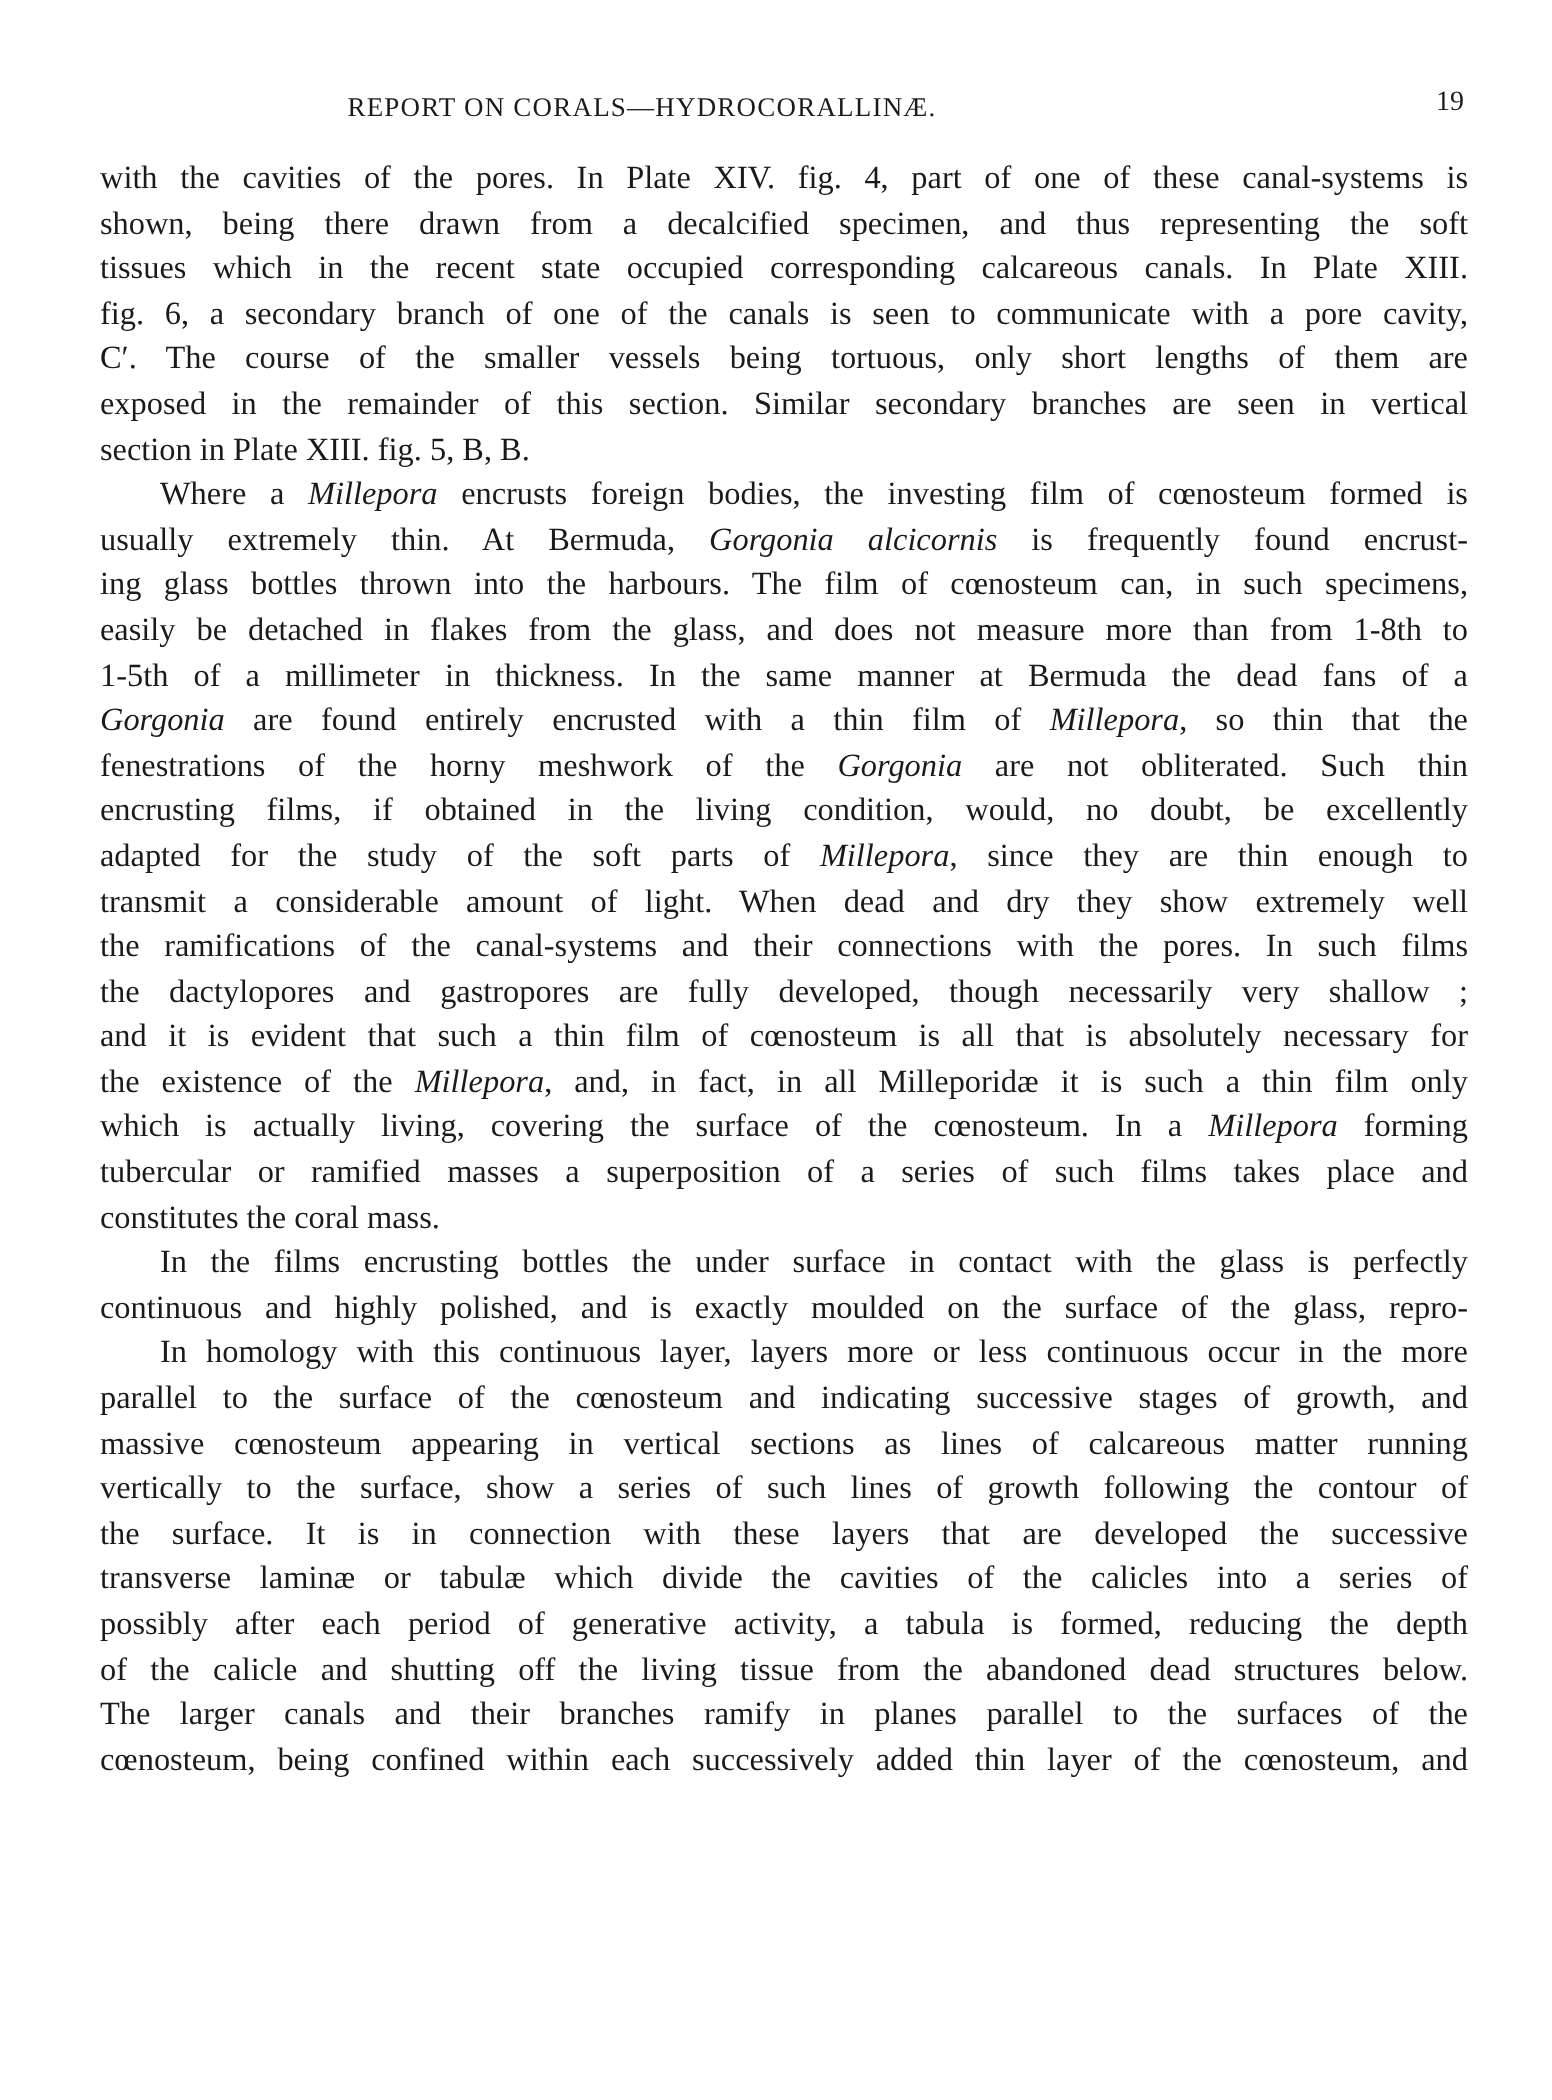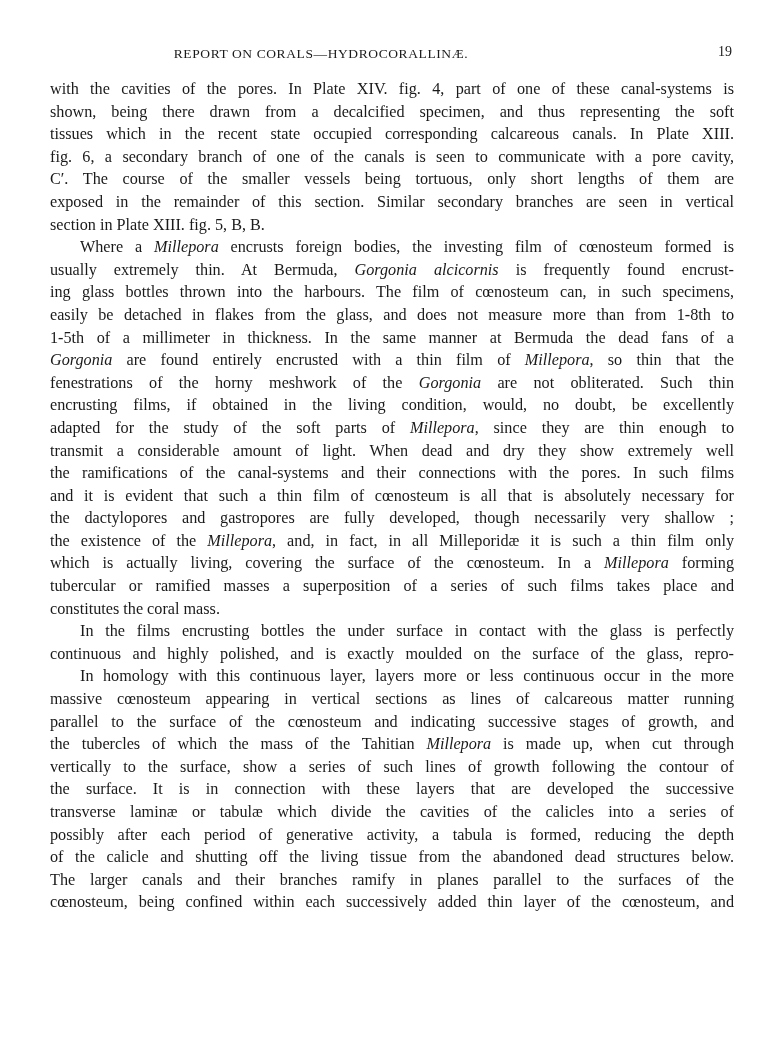--- a/index.html
+++ b/index.html
@@ -39,36 +39,35 @@
       <div class="line">usually extremely thin.  At Bermuda, <i>Gorgonia alcicornis</i> is frequently found encrust-</div>
       <div class="line">ing glass bottles thrown into the harbours.  The film of cœnosteum can, in such specimens,</div>
       <div class="line">easily be detached in flakes from the glass, and does not measure more than from 1-8th to</div>
       <div class="line">1-5th of a millimeter in thickness.  In the same manner at Bermuda the dead fans of a</div>
       <div class="line"><i>Gorgonia</i> are found entirely encrusted with a thin film of <i>Millepora</i>, so thin that the</div>
       <div class="line">fenestrations of the horny meshwork of the <i>Gorgonia</i> are not obliterated.  Such thin</div>
       <div class="line">encrusting films, if obtained in the living condition, would, no doubt, be excellently</div>
       <div class="line">adapted for the study of the soft parts of <i>Millepora</i>, since they are thin enough to</div>
       <div class="line">transmit a considerable amount of light.  When dead and dry they show extremely well</div>
       <div class="line">the ramifications of the canal-systems and their connections with the pores.  In such films</div>
+      <div class="line">the dactylopores and gastropores are fully developed, though necessarily very shallow ;</div>
       <div class="line">and it is evident that such a thin film of cœnosteum is all that is absolutely necessary for</div>
-      <div class="line">the dactylopores and gastropores are fully developed, though necessarily very shallow ;</div>
       <div class="line">the existence of the <i>Millepora</i>, and, in fact, in all Milleporidæ it is such a thin film only</div>
       <div class="line">which is actually living, covering the surface of the cœnosteum.  In a <i>Millepora</i> forming</div>
       <div class="line">tubercular or ramified masses a superposition of a series of such films takes place and</div>
       <div class="line last">constitutes the coral mass.</div>
     </div>
     <div>
       <div class="line indent">In the films encrusting bottles the under surface in contact with the glass is perfectly</div>
       <div class="line">continuous and highly polished, and is exactly moulded on the surface of the glass, repro-</div>
     </div>
     <div>
       <div class="line indent">In homology with this continuous layer, layers more or less continuous occur in the more</div>
+      <div class="line">parallel to the surface of the cœnosteum and indicating successive stages of growth, and</div>
       <div class="line">massive cœnosteum appearing in vertical sections as lines of calcareous matter running</div>
-      <div class="line">parallel to the surface of the cœnosteum and indicating successive stages of growth, and</div>
-      <div class="line">the tubercles of which the mass of the Tahitian <i>Millepora</i> is made up, when cut through</div>
       <div class="line">vertically to the surface, show a series of such lines of growth following the contour of</div>
       <div class="line">the surface.  It is in connection with these layers that are developed the successive</div>
       <div class="line">transverse laminæ or tabulæ which divide the cavities of the calicles into a series of</div>
       <div class="line">possibly after each period of generative activity, a tabula is formed, reducing the depth</div>
       <div class="line">of the calicle and shutting off the living tissue from the abandoned dead structures below.</div>
       <div class="line">The larger canals and their branches ramify in planes parallel to the surfaces of the</div>
       <div class="line">cœnosteum, being confined within each successively added thin layer of the cœnosteum, and</div>
     </div>
   </div>
 

